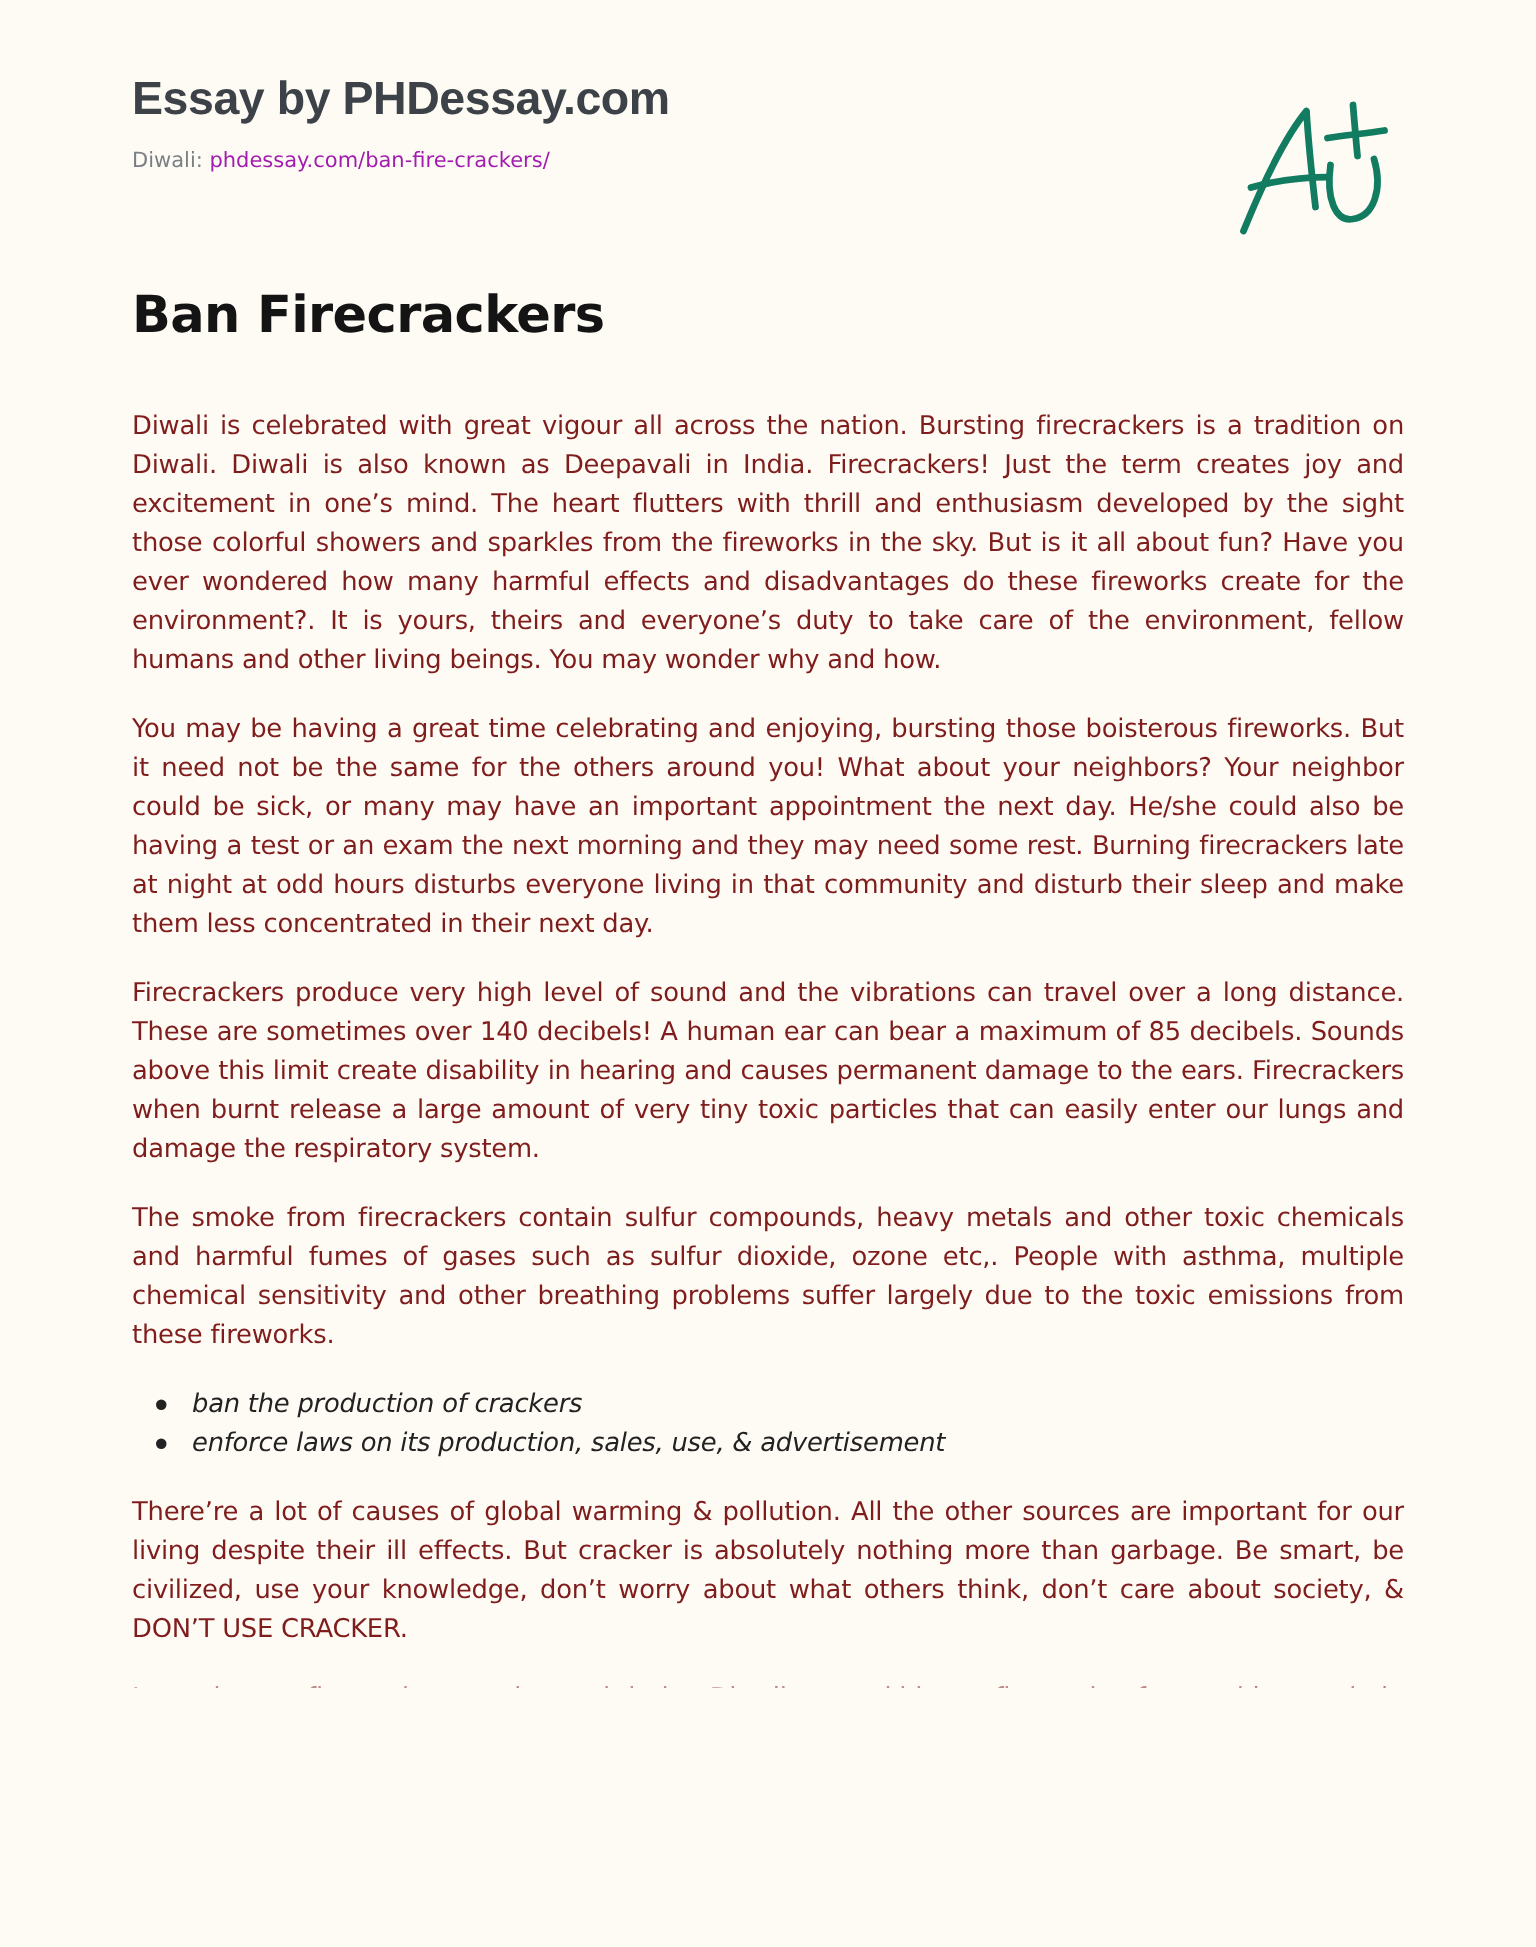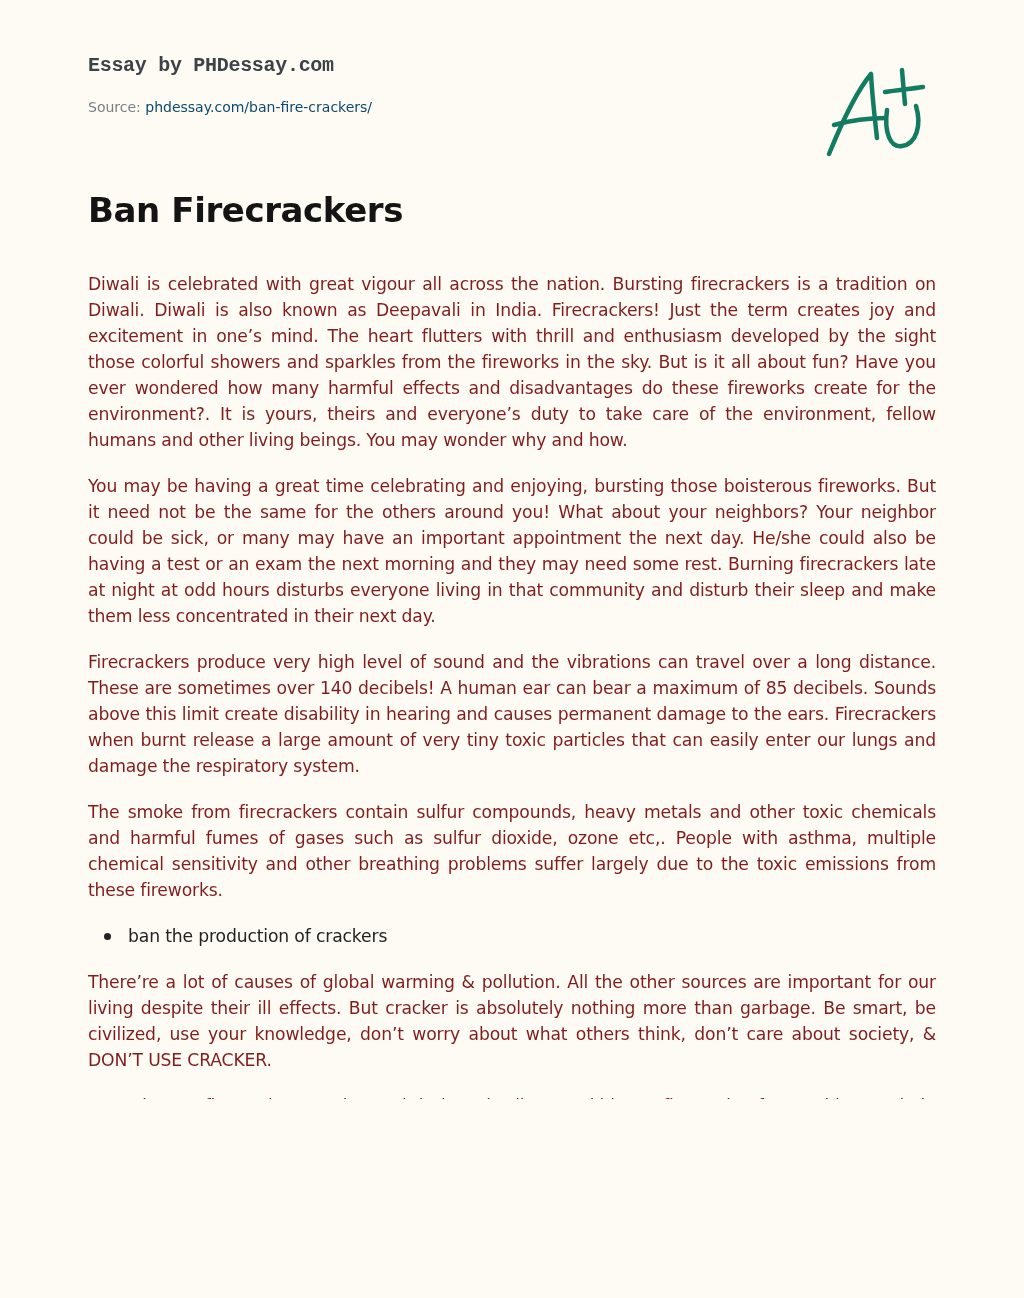--- a/index.html
+++ b/index.html
@@ -15,36 +15,36 @@
       font-family: "DejaVu Sans", "Liberation Sans", sans-serif;
       color: #222222;
     }
     .header {
       position: absolute;
       left: 88px;
       top: 50px;
       width: 860px;
     }
     .brand {
-      font-family: Liberation Mono, monospace;
+      font-family: Liberation Sans, sans-serif;
       font-weight: bold;
-      font-size: 20px;
+      font-size: 31px;
       color: #3d4248;
       letter-spacing: -0.3px;
       margin: 0;
       line-height: 32px;
     }
     .source {
       margin-top: 16px;
       font-size: 14px;
       line-height: 18px;
       color: #7a7f84;
     }
     .source a {
-      color: #0c4a6e;
+      color: #a21caf;
       text-decoration: none;
     }
     .logo {
       position: absolute;
       left: 820px;
       top: 62px;
       width: 110px;
       height: 100px;
     }
     .title {
@@ -69,20 +69,21 @@
       font-size: 17.2px;
       line-height: 26px;
       text-align: justify;
       color: #7f1d1d;
       letter-spacing: -0.15px;
     }
     .content ul {
       margin: 0 0 20px 0;
       padding-left: 40px;
       list-style: none;
+      font-style: italic;
     }
     .content li {
       font-size: 17.2px;
       line-height: 26px;
       position: relative;
       color: #222222;
       letter-spacing: -0.15px;
     }
     .content li .bullet {
       position: absolute;
@@ -98,21 +99,21 @@
       overflow: hidden;
       margin-top: 8px;
     }
   </style>
 </head>
 <body>
 
 <div class="header">
   <h2 class="brand">Essay by PHDessay.com</h2>
   <div class="source">
-    <span>Source: </span><a>phdessay.com/ban-fire-crackers/</a>
+    <span>Diwali: </span><a>phdessay.com/ban-fire-crackers/</a>
   </div>
 </div>
 
 <div class="logo">
   <svg width="110" height="100" viewBox="0 0 110 100" fill="none" stroke="#127c61" stroke-width="4.5" stroke-linecap="round" stroke-linejoin="round">
 
     <path d="M9 92 C 22 60, 36 30, 51 12 C 52 30, 54 50, 57 76"></path>
     <path d="M14 63 C 32 58, 48 56, 66 56"></path>
 
     <path d="M65 30 C 78 28, 90 27, 103 25"></path>
@@ -124,16 +125,17 @@
 
 <h1 class="title">Ban Firecrackers</h1>
 
 <div class="content">
   <p>Diwali is celebrated with great vigour all across the nation. Bursting firecrackers is a tradition on Diwali. Diwali is also known as Deepavali in India. Firecrackers! Just the term creates joy and excitement in one’s mind. The heart flutters with thrill and enthusiasm developed by the sight those colorful showers and sparkles from the fireworks in the sky. But is it all about fun? Have you ever wondered how many harmful effects and disadvantages do these fireworks create for the environment?. It is yours, theirs and everyone’s duty to take care of the environment, fellow humans and other living beings. You may wonder why and how.</p>
   <p>You may be having a great time celebrating and enjoying, bursting those boisterous fireworks. But it need not be the same for the others around you! What about your neighbors? Your neighbor could be sick, or many may have an important appointment the next day. He/she could also be having a test or an exam the next morning and they may need some rest. Burning firecrackers late at night at odd hours disturbs everyone living in that community and disturb their sleep and make them less concentrated in their next day.</p>
   <p>Firecrackers produce very high level of sound and the vibrations can travel over a long distance. These are sometimes over 140 decibels! A human ear can bear a maximum of 85 decibels. Sounds above this limit create disability in hearing and causes permanent damage to the ears. Firecrackers when burnt release a large amount of very tiny toxic particles that can easily enter our lungs and damage the respiratory system.</p>
   <p>The smoke from firecrackers contain sulfur compounds, heavy metals and other toxic chemicals and harmful fumes of gases such as sulfur dioxide, ozone etc,. People with asthma, multiple chemical sensitivity and other breathing problems suffer largely due to the toxic emissions from these fireworks.</p>
   <ul>
     <li><span class="bullet"></span><span>ban the production of crackers</span></li>
+    <li><span class="bullet"></span><span>enforce laws on its production, sales, use, &amp; advertisement</span></li>
   </ul>
   <p>There’re a lot of causes of global warming &amp; pollution. All the other sources are important for our living despite their ill effects. But cracker is absolutely nothing more than garbage. Be smart, be civilized, use your knowledge, don’t worry about what others think, don’t care about society, &amp; DON’T USE CRACKER.</p>
   <p class="clipped">In my house, firecrackers are banned during Diwali as our kids are firecracker-free and love to help others...</p>
 </div>
 
 </body></html>

